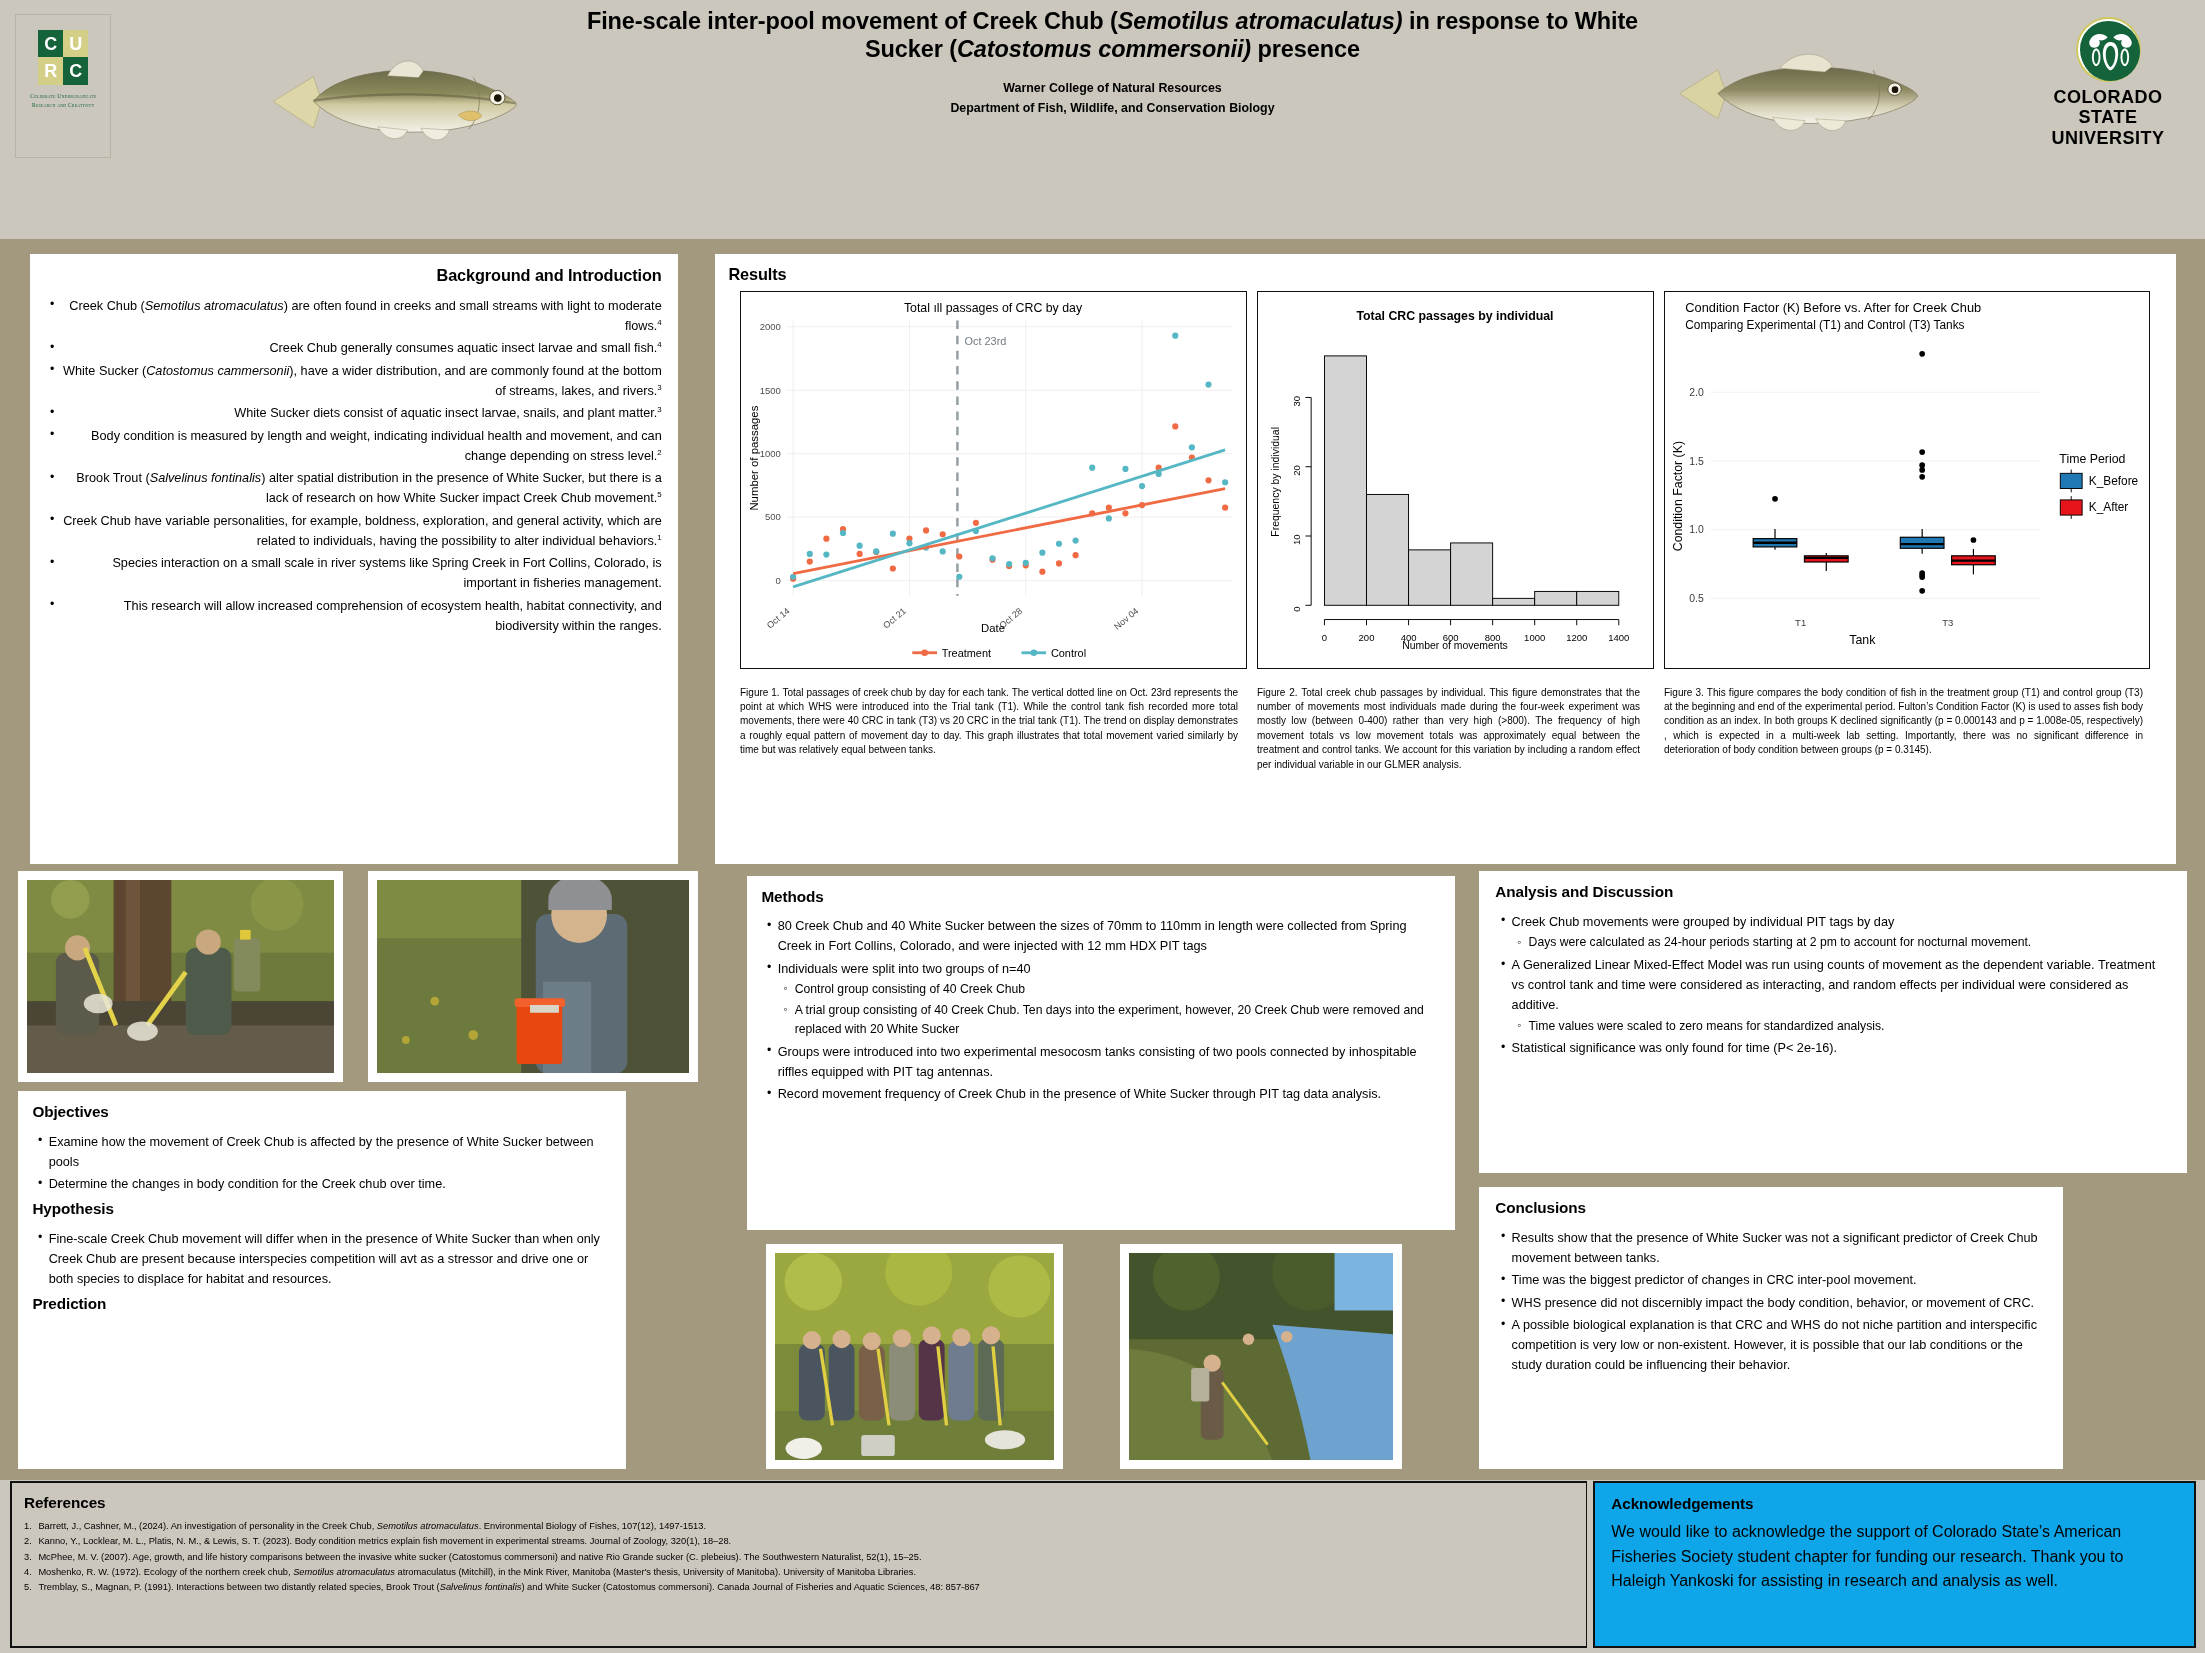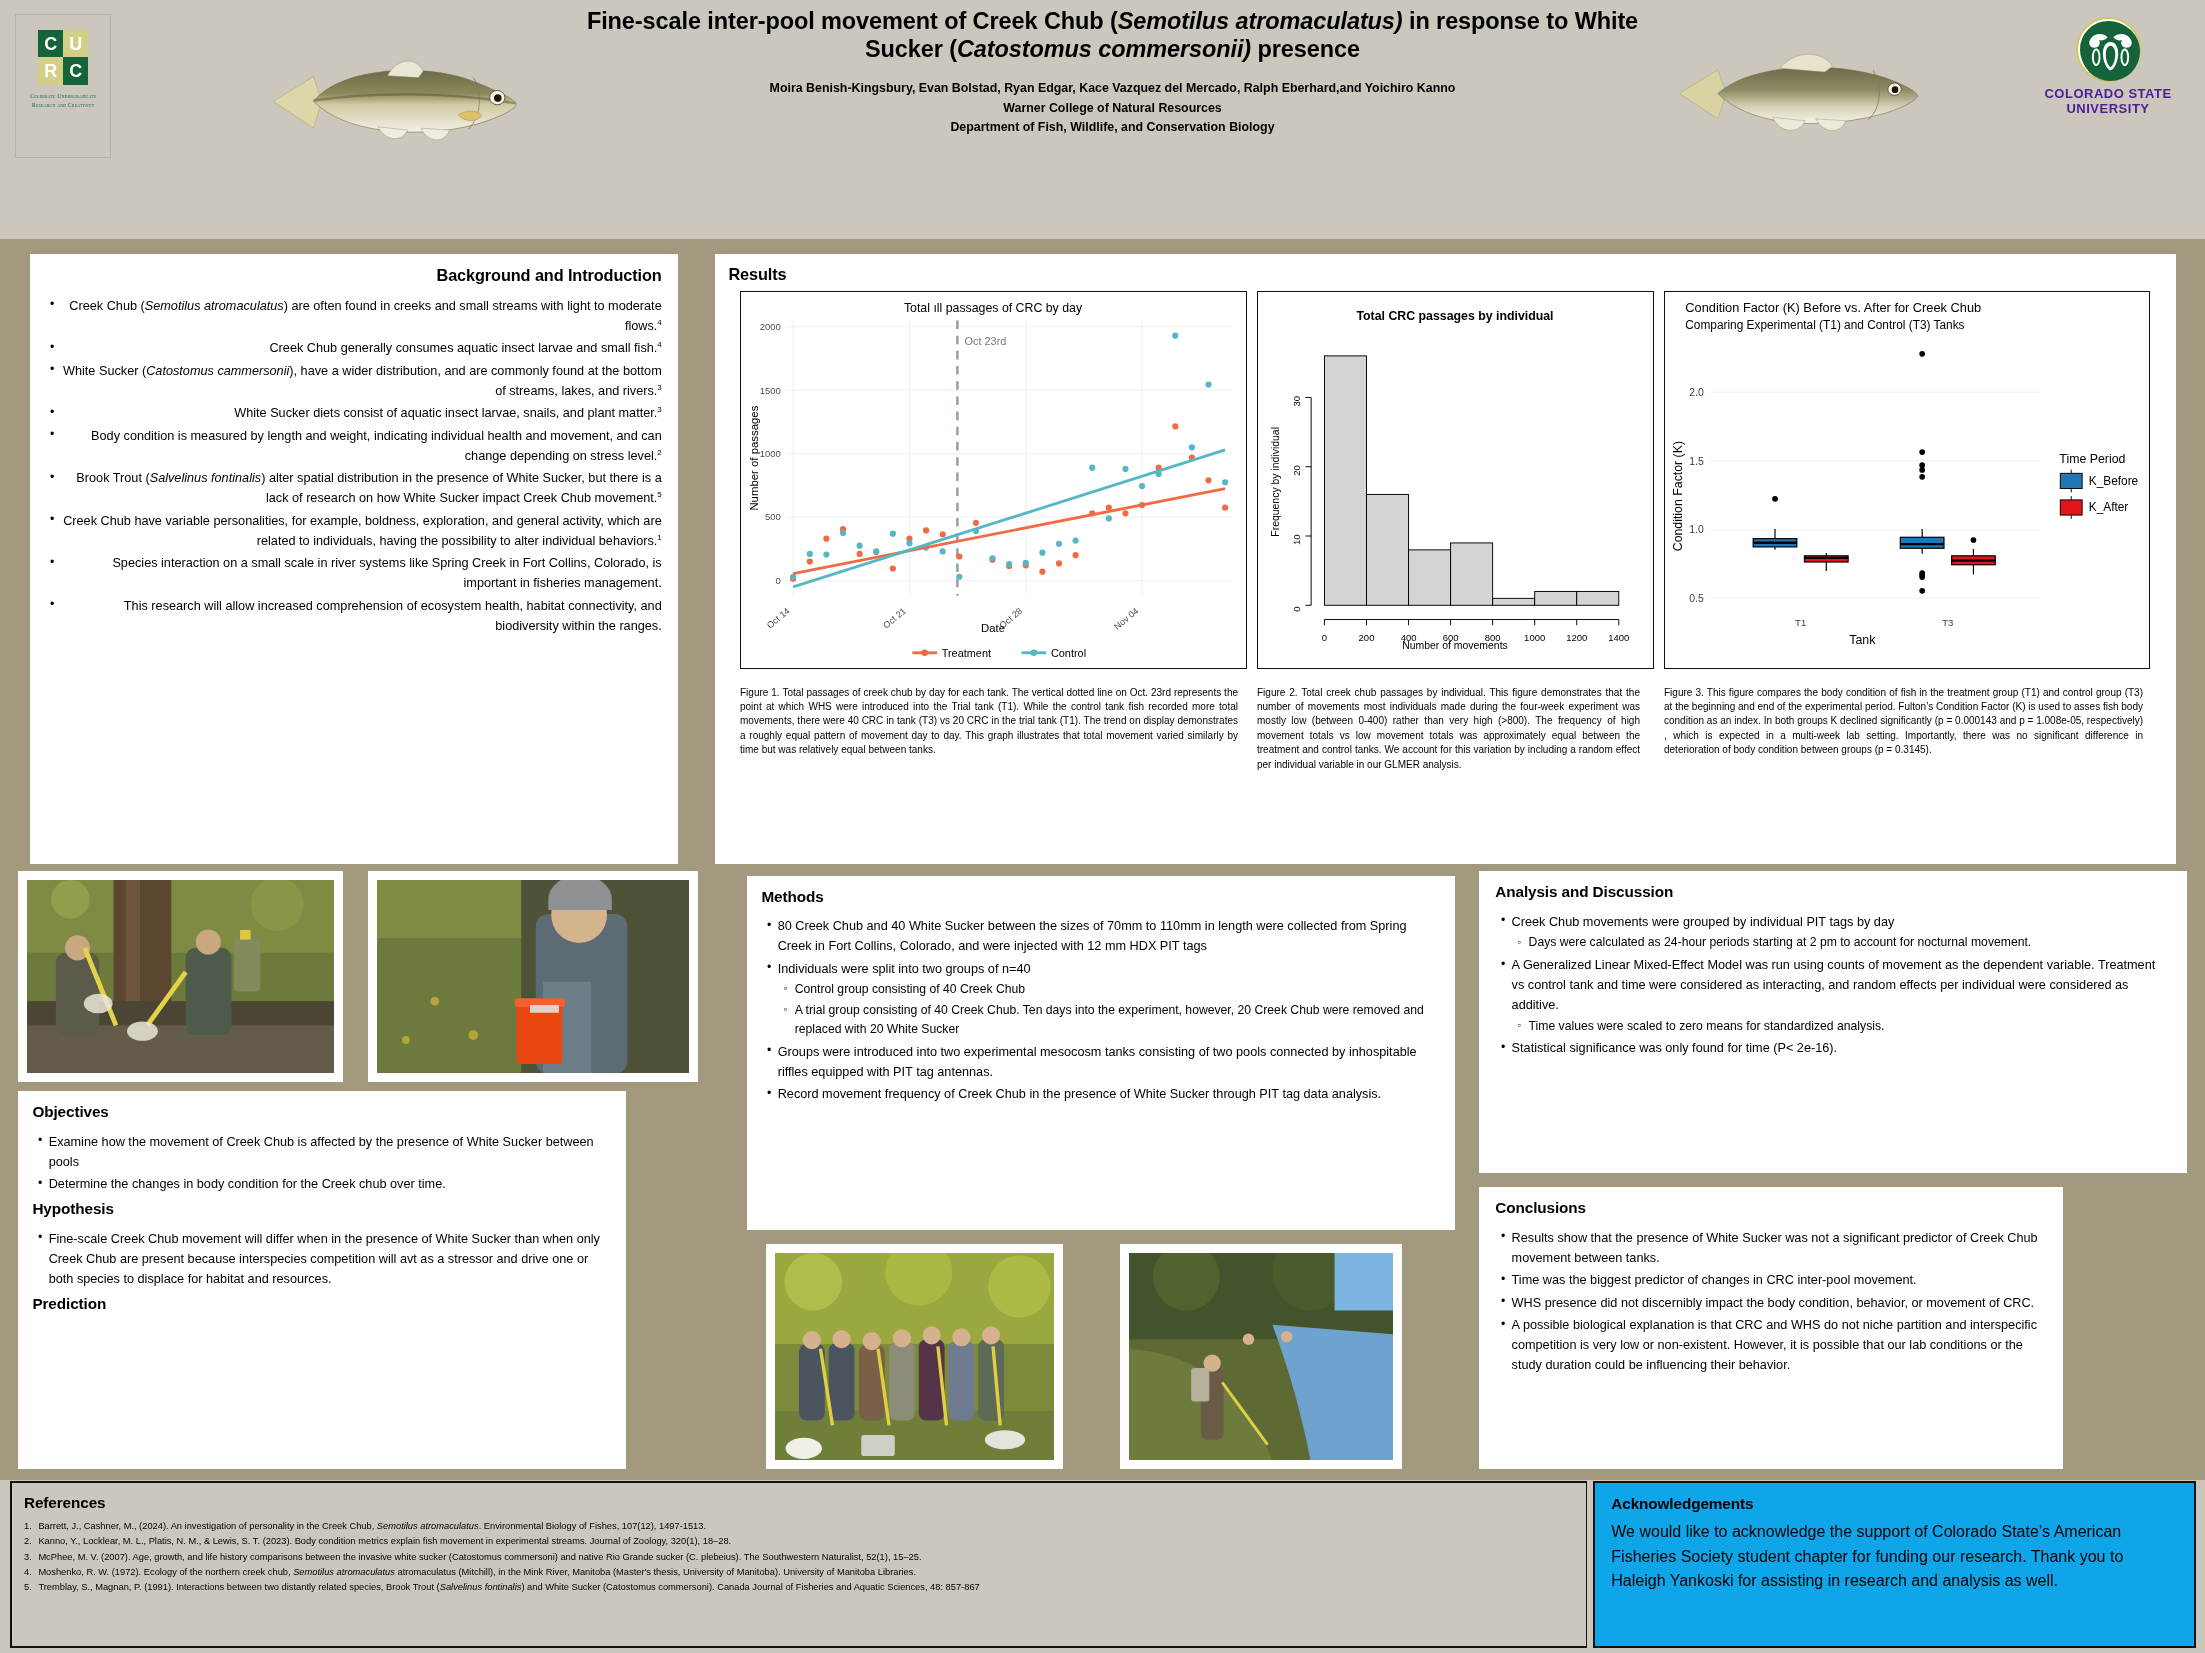--- a/index.html
+++ b/index.html
@@ -30,21 +30,21 @@
   .poster-title { font-size:23.5px; font-weight:bold; line-height:1.22; letter-spacing:-0.1px; }
   .poster-title i { font-style:italic; }
   .authors { margin-top:15.3px; font-size:12.4px; font-weight:bold; line-height:1.55; }
 
   .fish-left { position:absolute; left:268px; top:48px; width:282px; height:105px; }
   .fish-right{ position:absolute; left:1670px; top:43px; width:258px; height:101px; }
 
   .csu-logo { position:absolute; left:2034px; top:19px; width:148px; text-align:center; }
   .ram-circle { width:61px;height:61px;margin:0 auto; border-radius:50%;
      background:#14633a; border:2.9px solid #fff; box-shadow:0 0 0 1.9px #cfc85c; position:relative; }
-  .csu-name { margin-top:6.7px; color:#4c1d95; font-weight:bold; font-size:13px; line-height:1.15; letter-spacing:0.5px; }
+  .csu-name { margin-top:6.7px; color:#000000; font-weight:bold; font-size:18px; line-height:1.15; letter-spacing:0.5px; }
 
   
   .panel { background:#fff; position:absolute; }
   .bg-band { position:absolute; background:#a3997f; }
 
   h2.sec { font-size:16.3px; font-weight:bold; margin-bottom:10.5px; letter-spacing:-0.1px; }
   h2.sec.small { font-size:15.3px; }
   ul.bl { list-style:none; }
   ul.bl > li { position:relative; padding-left:16.3px; font-size:12.7px; line-height:1.58; margin-bottom:2.4px; }
   ul.bl > li::before { content:"\2022"; position:absolute; left:5.7px; top:-0.5px; font-size:12.4px; }
@@ -109,21 +109,20 @@
         <ellipse cx="480" cy="104" rx="16" ry="15" fill="#f7f4e8" stroke="#5b563c" stroke-width="2"></ellipse>
         <circle cx="481" cy="105" r="8" fill="#1a1508"></circle>
         <path d="M430 62 C448 92 448 140 420 170" stroke="#7d7754" stroke-width="2" fill="none" opacity=".8"></path>
         <path d="M398 140 C418 128 438 130 448 142 C436 156 412 156 398 140 Z" fill="#e0c06a" stroke="#a08b48" stroke-width="1"></path>
       </svg>
     </div>
 
     <div class="title-block">
       <div class="poster-title"><span>Fine-scale inter-pool movement of Creek Chub (</span><i>Semotilus atromaculatus)</i><span> in response to White Sucker (</span><i>Catostomus commersonii)</i><span> presence</span></div>
       <div class="authors">
-        <div>Moira Benish-Kingsbury, Evan Bolstad, Ryan Edgar, Kace Vazquez del Mercado, Ralph Eberhard,and Yoichiro Kanno</div>
         <div>Warner College of Natural Resources</div>
         <div>Department of Fish, Wildlife, and Conservation Biology</div>
       </div>
     </div>
 
     <div class="fish-right">
       <svg viewBox="0 0 540 210" width="258" height="101" aria-hidden="true">
         <defs>
           <linearGradient id="fishg2" x1="0" y1="0" x2="0" y2="1">
             <stop offset="0%" stop-color="#6d6a4c"></stop>

